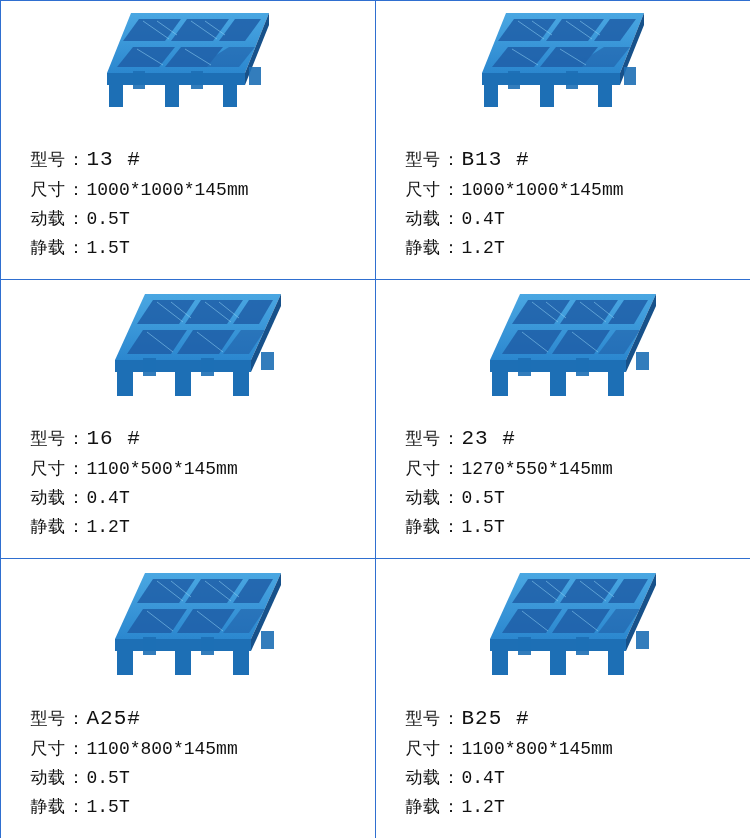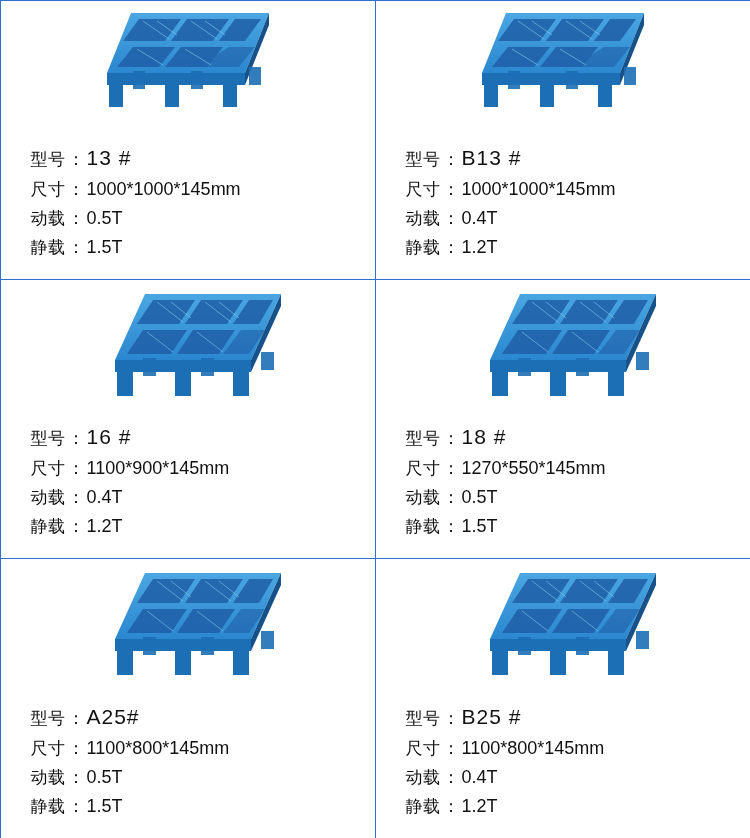--- a/index.html
+++ b/index.html
@@ -56,20 +56,21 @@
   .spec-label {
     font-size: 17px;
     letter-spacing: 0.5px;
   }
   .spec-colon {
     font-size: 17px;
     padding: 0 2px;
   }
   .spec-value {
     font-size: 18px;
+    font-family: Liberation Mono, monospace;
   }
   .spec-line.model .spec-value {
     font-size: 21px;
     letter-spacing: 1px;
   }
   .spec-line.model {
     margin-bottom: 7px;
   }
 
   
@@ -263,21 +264,21 @@
     </div>
     <div class="specs">
       <div class="spec-line model">
         <span class="spec-label">型号</span>
         <span class="spec-colon">：</span>
         <span class="spec-value">16 #</span>
       </div>
       <div class="spec-line">
         <span class="spec-label">尺寸</span>
         <span class="spec-colon">：</span>
-        <span class="spec-value">1100*900*145mm</span>
+        <span class="spec-value">1100*500*145mm</span>
       </div>
       <div class="spec-line">
         <span class="spec-label">动载</span>
         <span class="spec-colon">：</span>
         <span class="spec-value">0.4T</span>
       </div>
       <div class="spec-line">
         <span class="spec-label">静载</span>
         <span class="spec-colon">：</span>
         <span class="spec-value">1.2T</span>
@@ -324,21 +325,21 @@
               <rect x="188" y="64" width="13" height="18" opacity="0.9"></rect>
             </g>
           </g>
         </svg>
       </div>
     </div>
     <div class="specs">
       <div class="spec-line model">
         <span class="spec-label">型号</span>
         <span class="spec-colon">：</span>
-        <span class="spec-value">18 #</span>
+        <span class="spec-value">23 #</span>
       </div>
       <div class="spec-line">
         <span class="spec-label">尺寸</span>
         <span class="spec-colon">：</span>
         <span class="spec-value">1270*550*145mm</span>
       </div>
       <div class="spec-line">
         <span class="spec-label">动载</span>
         <span class="spec-colon">：</span>
         <span class="spec-value">0.5T</span>

